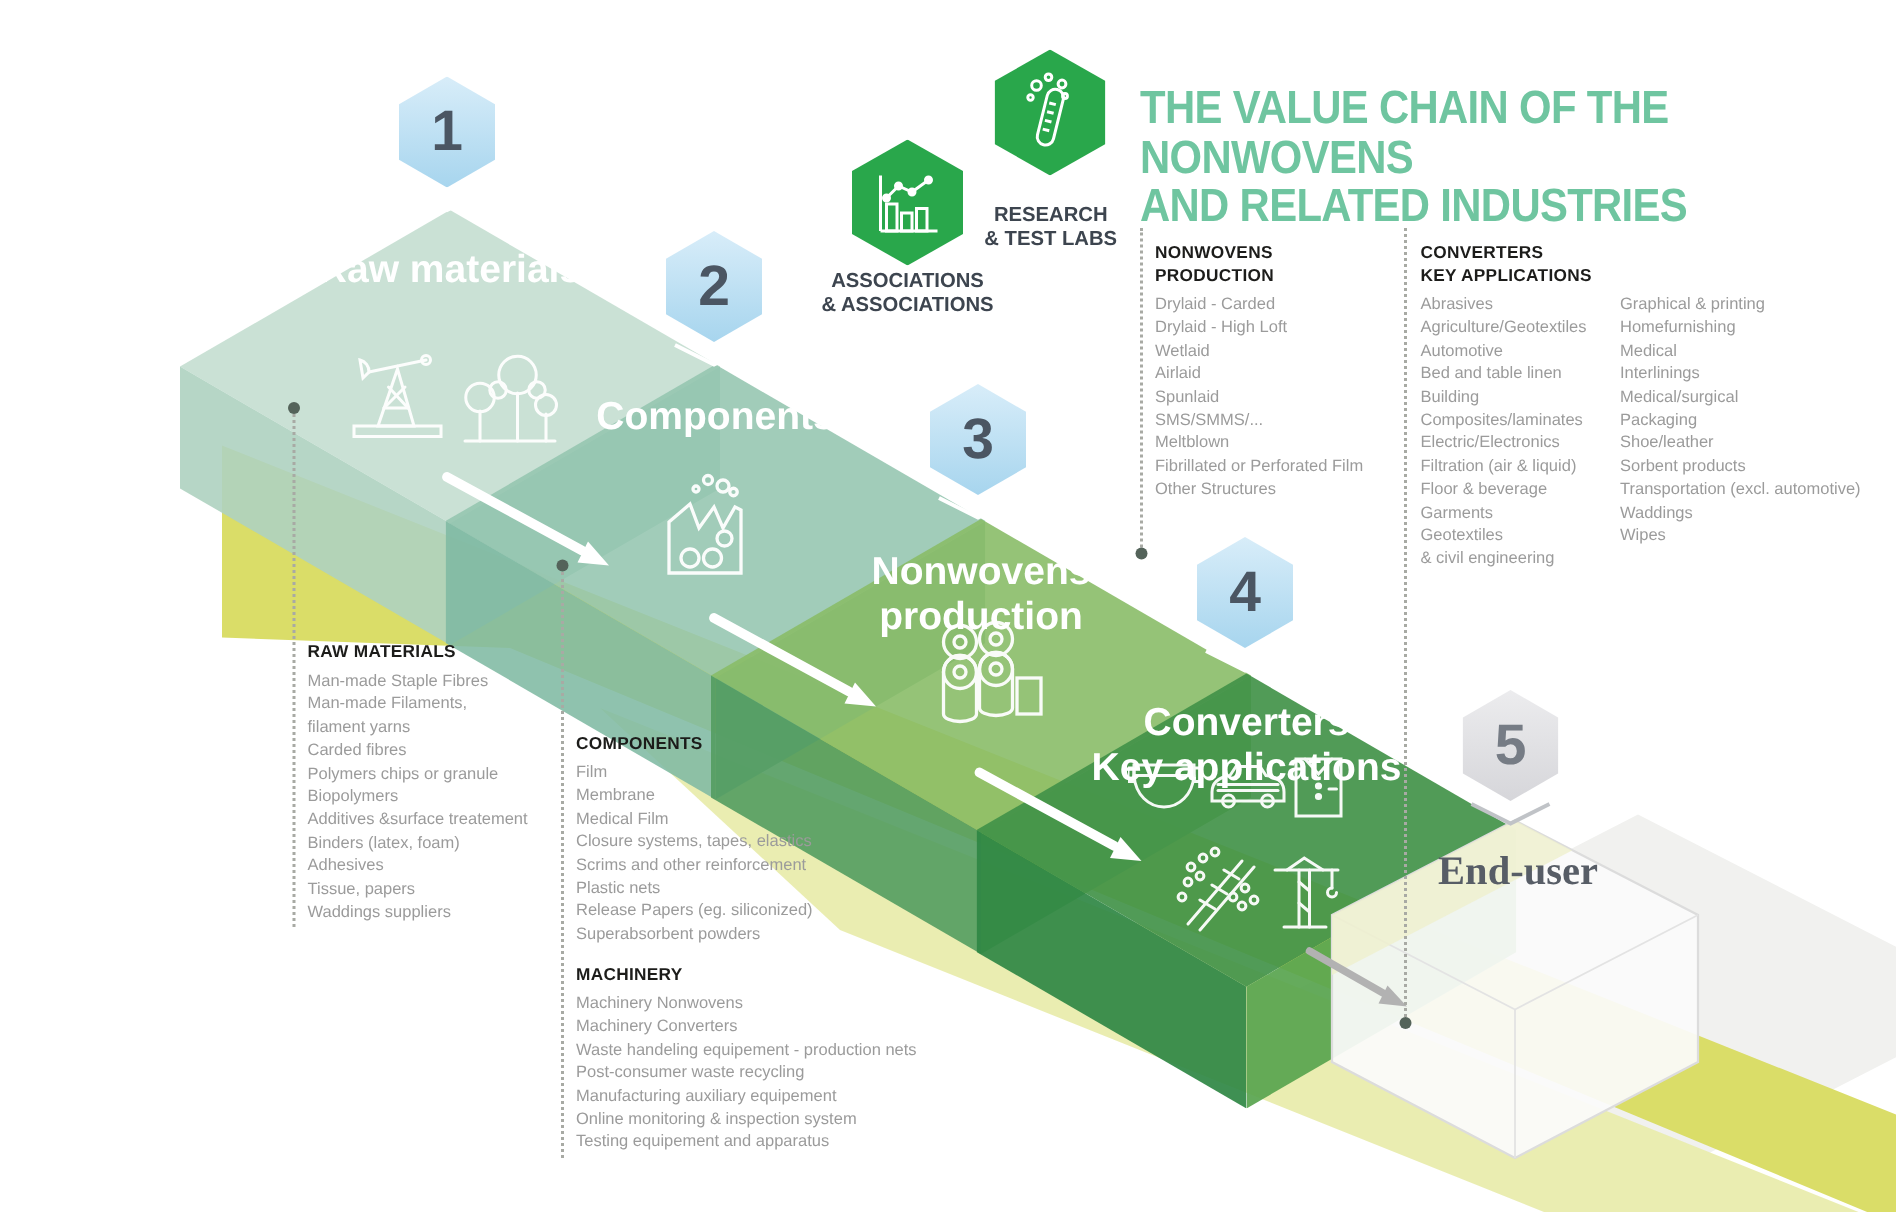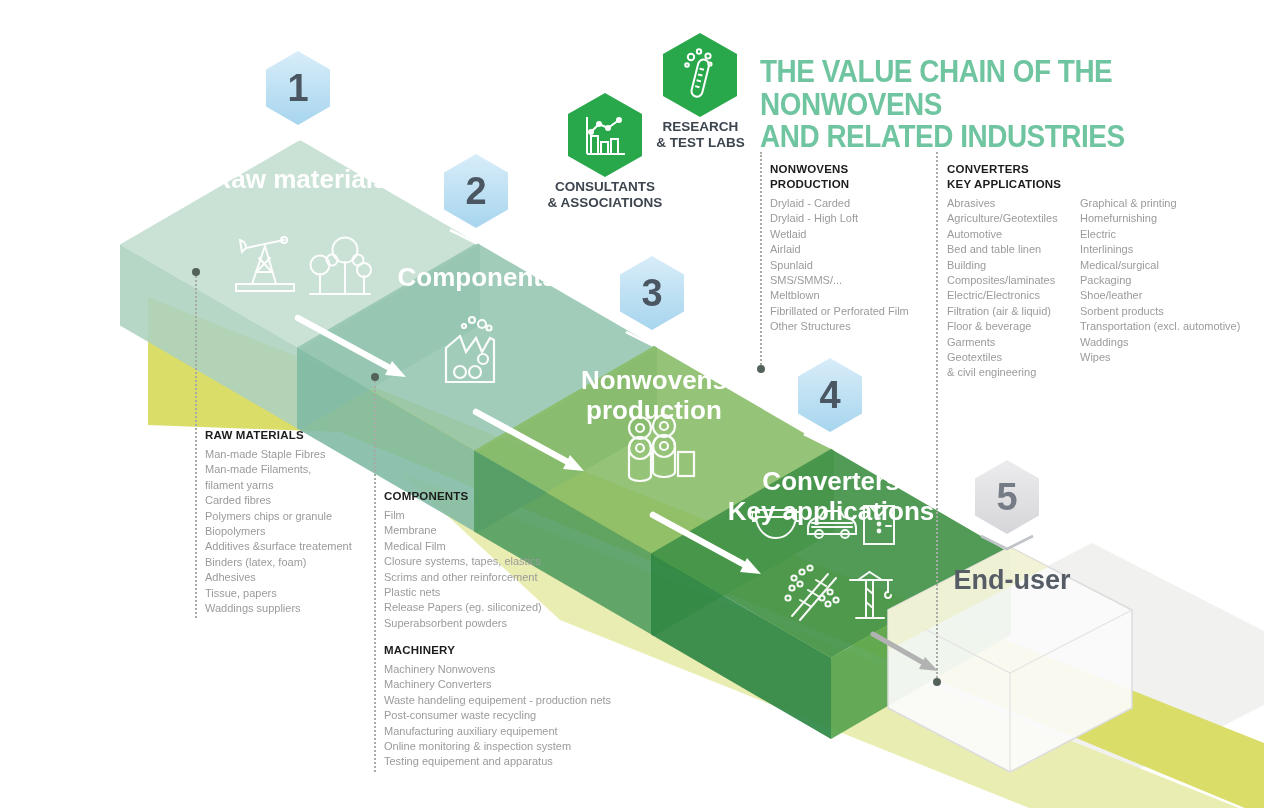--- a/index.html
+++ b/index.html
@@ -26,21 +26,21 @@
   .hexnum.gray{background:linear-gradient(180deg,#ececee 0%,#d6d6da 100%);color:#767c85;}
 
   
   .cube{width:360px;height:290px;}
   .face{position:absolute;left:0;top:0;width:100%;height:100%;}
   .face.top  {clip-path:polygon(50% 0,100% 36%,50% 72%,0 36%);}
   .face.left {clip-path:polygon(0 36%,50% 72%,50% 100%,0 64%);}
   .face.right{clip-path:polygon(100% 36%,100% 64%,50% 100%,50% 72%);}
 
   .cube-label{width:360px;text-align:center;color:#fff;font-weight:bold;font-size:26px;line-height:1.17;}
-  .cube-label.dark{color:#575d66;width:260px;font-size:27px;}
+  .cube-label.dark{color:#575d66;width:260px;font-size:27px;font-family:Liberation Serif, serif;}
 
   
   .dotline{width:0;border-left:2px dotted #a8aaa4;}
   .dot{width:8px;height:8px;border-radius:50%;background:#54635a;}
 
   
   .col .h{color:#1c1c1a;font-weight:bold;font-size:11.5px;line-height:15px;letter-spacing:.2px;}
   .col .items{margin-top:4px;}
   .col .list-item{color:#9b9b9b;font-size:11px;line-height:15.4px;white-space:nowrap;}
 </style>
@@ -153,41 +153,41 @@
         <line x1="18.5" y1="34" x2="23" y2="34"></line>
           <line x1="18.5" y1="40" x2="23" y2="40"></line>
       </g>
       <circle cx="12" cy="10" r="3.2"></circle>
         <circle cx="20" cy="4.5" r="2.2"></circle>
       <circle cx="29" cy="9" r="2.6"></circle>
         <circle cx="8" cy="18" r="1.8"></circle>
         <circle cx="31" cy="17" r="1.6"></circle>
     </svg>
   </div>
-  <div class="abs badge-label" style="left:638px;top:119px;width:125px">
+  <div class="abs badge-label" style="left:638px;top:135px;width:125px">
     <div>RESEARCH</div>
     <div>&amp; TEST LABS</div>
   </div>
 
   <div class="abs hexgreen" style="left:568px;top:93px">
     <svg width="46" height="46" fill="none" stroke="#fff" stroke-width="2">
       <line x1="5" y1="5" x2="5" y2="42"></line>
         <line x1="5" y1="42" x2="43" y2="42"></line>
       <rect x="9" y="24" width="7" height="18"></rect>
       <rect x="19" y="30" width="7" height="12"></rect>
       <rect x="29" y="27" width="7" height="15"></rect>
       <polyline points="9,20 17,12 26,16 37,8"></polyline>
       <circle cx="9" cy="20" r="2" fill="#fff"></circle>
         <circle cx="17" cy="12" r="2" fill="#fff"></circle>
       <circle cx="26" cy="16" r="2" fill="#fff"></circle>
         <circle cx="37" cy="8" r="2" fill="#fff"></circle>
     </svg>
   </div>
   <div class="abs badge-label" style="left:535px;top:179px;width:140px">
-    <div>CONSULTANTS</div>
+    <div>ASSOCIATIONS</div>
     <div>&amp; ASSOCIATIONS</div>
   </div>
 
   <div class="abs cube-label" style="left:120px;top:164px">
     <div>Raw materials</div>
   </div>
   <div class="abs cube-label" style="left:297px;top:262px">
     <div>Components</div>
   </div>
   <div class="abs cube-label" style="left:474px;top:365px">
@@ -371,21 +371,21 @@
           <div class="list-item">Electric/Electronics</div>
           <div class="list-item">Filtration (air &amp; liquid)</div>
           <div class="list-item">Floor &amp; beverage</div>
           <div class="list-item">Garments</div>
           <div class="list-item">Geotextiles</div>
           <div class="list-item">&amp; civil engineering</div>
         </div>
       <div class="items">
           <div class="list-item">Graphical &amp; printing</div>
           <div class="list-item">Homefurnishing</div>
-          <div class="list-item">Electric</div>
+          <div class="list-item">Medical</div>
           <div class="list-item">Interlinings</div>
           <div class="list-item">Medical/surgical</div>
           <div class="list-item">Packaging</div>
           <div class="list-item">Shoe/leather</div>
           <div class="list-item">Sorbent products</div>
           <div class="list-item">Transportation (excl. automotive)</div>
           <div class="list-item">Waddings</div>
           <div class="list-item">Wipes</div>
         </div>
     </div>

